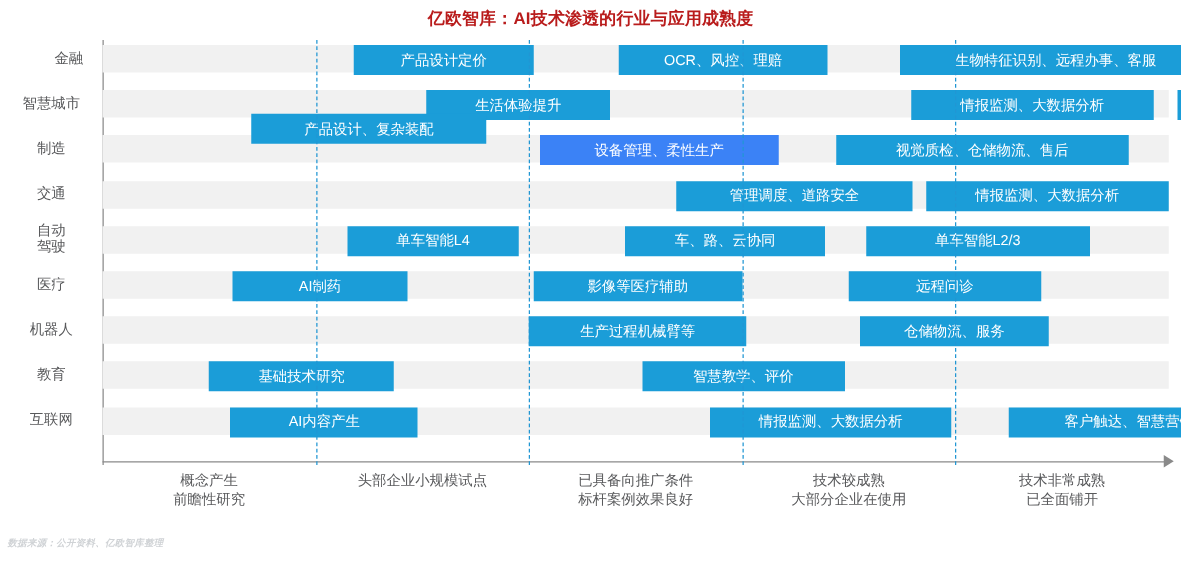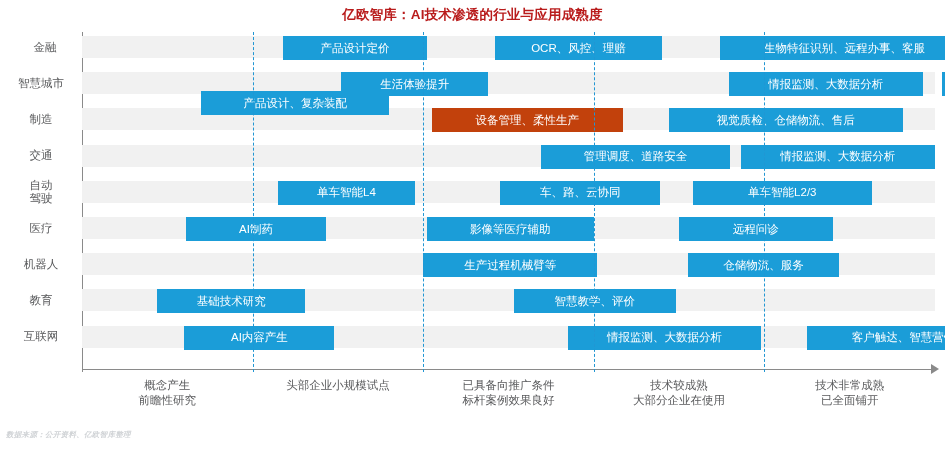--- a/index.html
+++ b/index.html
@@ -106,51 +106,51 @@
       <div class="row-band" style="top: 4px;"></div>
       <div class="bar" style="left: 201.308px; width: 143.304px; top: 4px; height: 22px; background: rgb(27, 157, 216);">产品设计定价</div>
       <div class="bar" style="left: 412.852px; width: 167.188px; top: 4px; height: 22px; background: rgb(27, 157, 216);">OCR、风控、理赔</div>
       <div class="bar" style="left: 638.044px; width: 249.076px; top: 4px; height: 22px; background: rgb(27, 157, 216);">生物特征识别、远程办事、客服</div>
       <div class="row-band" style="top: 40.2px;"></div>
       <div class="bar" style="left: 259.312px; width: 146.716px; top: 40.2px; height: 22px; background: rgb(27, 157, 216);">生活体验提升</div>
       <div class="bar" style="left: 646.574px; width: 194.484px; top: 40.2px; height: 22px; background: rgb(27, 157, 216);">情报监测、大数据分析</div>
       <div class="bar" style="left: 859.824px; width: 110.89px; top: 40.2px; height: 22px; background: rgb(27, 157, 216);">安防</div>
       <div class="row-band" style="top: 76.4px;"></div>
       <div class="bar" style="left: 119.42px; width: 187.66px; top: 59px; height: 22px; background: rgb(27, 157, 216);">产品设计、复杂装配</div>
-      <div class="bar" style="left: 349.73px; width: 191.072px; top: 76.4px; height: 22px; background: #c2410c; text-align: right;">设备管理、柔性生产</div>
+      <div class="bar" style="left: 349.73px; width: 191.072px; top: 76.4px; height: 22px; background: #3b82f6; text-align: right;">设备管理、柔性生产</div>
       <div class="bar" style="left: 586.864px; width: 233.722px; top: 76.4px; height: 22px; background: rgb(27, 157, 216);">视觉质检、仓储物流、售后</div>
       <div class="row-band" style="top: 112.6px;"></div>
       <div class="bar" style="left: 458.914px; width: 189.366px; top: 112.6px; height: 22px; background: rgb(27, 157, 216);">管理调度、道路安全</div>
       <div class="bar" style="left: 658.516px; width: 194.484px; top: 112.6px; height: 22px; background: rgb(27, 157, 216);">情报监测、大数据分析</div>
       <div class="row-band" style="top: 148.8px;"></div>
       <div class="bar" style="left: 196.19px; width: 136.48px; top: 148.8px; height: 22px; background: rgb(27, 157, 216);">单车智能L4</div>
       <div class="bar" style="left: 417.97px; width: 160.364px; top: 148.8px; height: 22px; background: rgb(27, 157, 216);">车、路、云协同</div>
       <div class="bar" style="left: 610.748px; width: 179.13px; top: 148.8px; height: 22px; background: rgb(27, 157, 216);">单车智能L2/3</div>
       <div class="row-band" style="top: 185px;"></div>
       <div class="bar" style="left: 104.066px; width: 139.892px; top: 185px; height: 16px; background: rgb(27, 157, 216);">AI制药</div>
       <div class="bar" style="left: 344.612px; width: 167.188px; top: 185px; height: 22px; background: rgb(27, 157, 216);">影像等医疗辅助</div>
       <div class="bar" style="left: 597.1px; width: 153.54px; top: 185px; height: 22px; background: rgb(27, 157, 216);">远程问诊</div>
       <div class="row-band" style="top: 221.2px;"></div>
       <div class="bar" style="left: 341.2px; width: 174.012px; top: 221.2px; height: 22px; background: rgb(27, 157, 216);">生产过程机械臂等</div>
       <div class="bar" style="left: 605.63px; width: 151.834px; top: 221.2px; height: 22px; background: rgb(27, 157, 216);">仓储物流、服务</div>
       <div class="row-band" style="top: 257.4px;"></div>
-      <div class="bar" style="left: 75px; width: 148.422px; top: 257.4px; height: 22px; background: rgb(27, 157, 216);">基础技术研究</div>
+      <div class="bar" style="left: 85px; width: 148.422px; top: 257.4px; height: 22px; background: rgb(27, 157, 216);">基础技术研究</div>
       <div class="bar" style="left: 431.618px; width: 162.07px; top: 257.4px; height: 22px; background: rgb(27, 157, 216);">智慧教学、评价</div>
       <div class="row-band" style="top: 293.6px;"></div>
       <div class="bar" style="left: 102.36px; width: 150.128px; top: 293.6px; height: 22px; background: rgb(27, 157, 216);">AI内容产生</div>
       <div class="bar" style="left: 486.21px; width: 192.778px; top: 293.6px; height: 22px; background: rgb(27, 157, 216);">情报监测、大数据分析</div>
       <div class="bar" style="left: 725.05px; width: 192.778px; top: 293.6px; height: 22px; background: rgb(27, 157, 216);">客户触达、智慧营销</div>
       <div class="vdash" style="left: 170.6px; border-left-color: rgb(33, 150, 211);"></div>
       <div class="vdash" style="left: 341.2px; border-left-color: rgb(33, 150, 211);"></div>
       <div class="vdash" style="left: 511.8px; border-left-color: rgb(33, 150, 211);"></div>
       <div class="vdash" style="left: 682.4px; border-left-color: rgb(33, 150, 211);"></div>
     </div>
 
   <div id="cat-labels">
-      <div class="cat-label" style="left: 6px; top: 40.5px;">
+      <div class="cat-label" style="left: 16px; top: 40.5px;">
         <div>金融</div>
       </div>
       <div class="cat-label" style="left: 2px; top: 76.7px;">
         <div>智慧城市</div>
       </div>
       <div class="cat-label" style="left: 2px; top: 112.9px;">
         <div>制造</div>
       </div>
       <div class="cat-label" style="left: 2px; top: 149.1px;">
         <div>交通</div>

